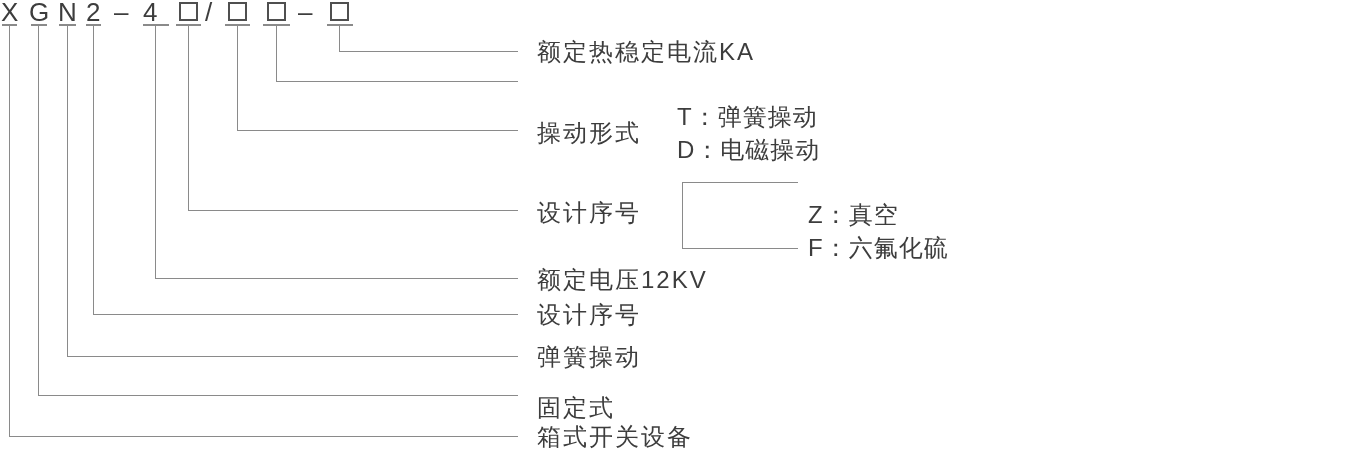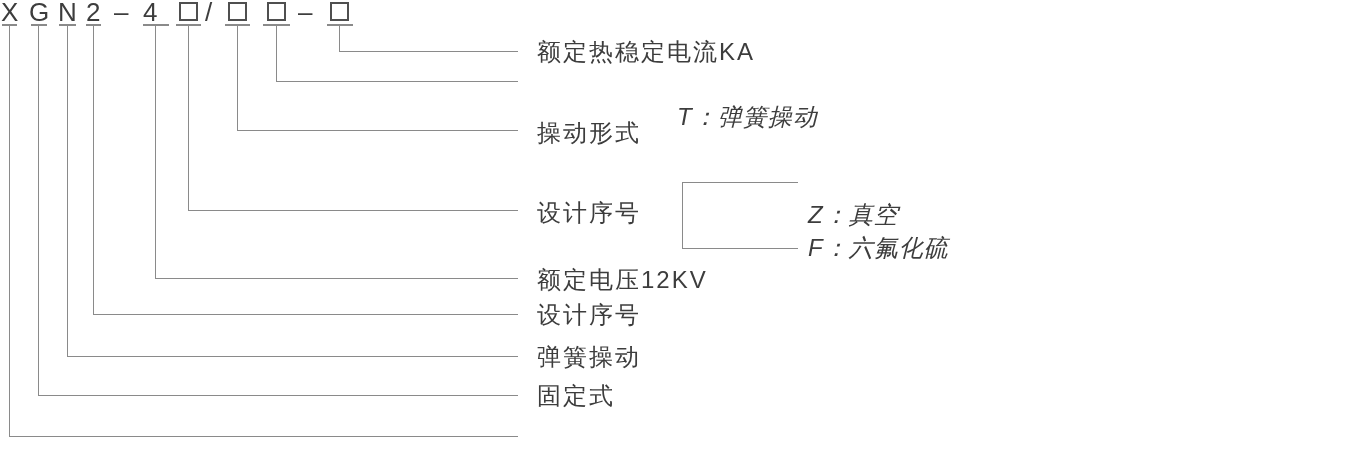--- a/index.html
+++ b/index.html
@@ -66,21 +66,20 @@
     white-space:nowrap;
     color:var(--text);
   }
   .opt{
     position:absolute;
     transform:translateY(-50%);
     font-size:24px;
     letter-spacing:1px;
     white-space:nowrap;
     color:var(--text);
-    font-style:italic;
   }
 </style>
 </head>
 <body>
 
 <div class="stage">
 
   <span class="char" style="left:1px">X</span>
   <span class="char" style="left:29px">G</span>
   <span class="char" style="left:58px">N</span>
@@ -113,22 +112,24 @@
   <div class="conn" style="left:67px;width:451px;height:331px"></div>
   <div class="conn" style="left:38px;width:480px;height:370px"></div>
   <div class="conn" style="left:9px;width:509px;height:411px"></div>
 
   <span class="lbl" style="top:52px">额定热稳定电流KA</span>
   <span class="lbl" style="top:133px">操动形式</span>
   <span class="lbl" style="top:213px">设计序号</span>
   <span class="lbl" style="top:280px">额定电压12KV</span>
   <span class="lbl" style="top:315px">设计序号</span>
   <span class="lbl" style="top:357px">弹簧操动</span>
-  <span class="lbl" style="top:396px">固定式</span>
+  <span class="lbl" style="top:408px">固定式</span>
+  <span class="lbl" style="top:437px">箱式开关设备</span>
 
   <span class="opt" style="left:677px;top:117px">T：弹簧操动</span>
+  <span class="opt" style="left:677px;top:150px">D：电磁操动</span>
 
   <div class="bracket"></div>
 
   <span class="opt" style="left:808px;top:215px">Z：真空</span>
   <span class="opt" style="left:808px;top:248px">F：六氟化硫</span>
 
 </div>
 
 </body></html>

